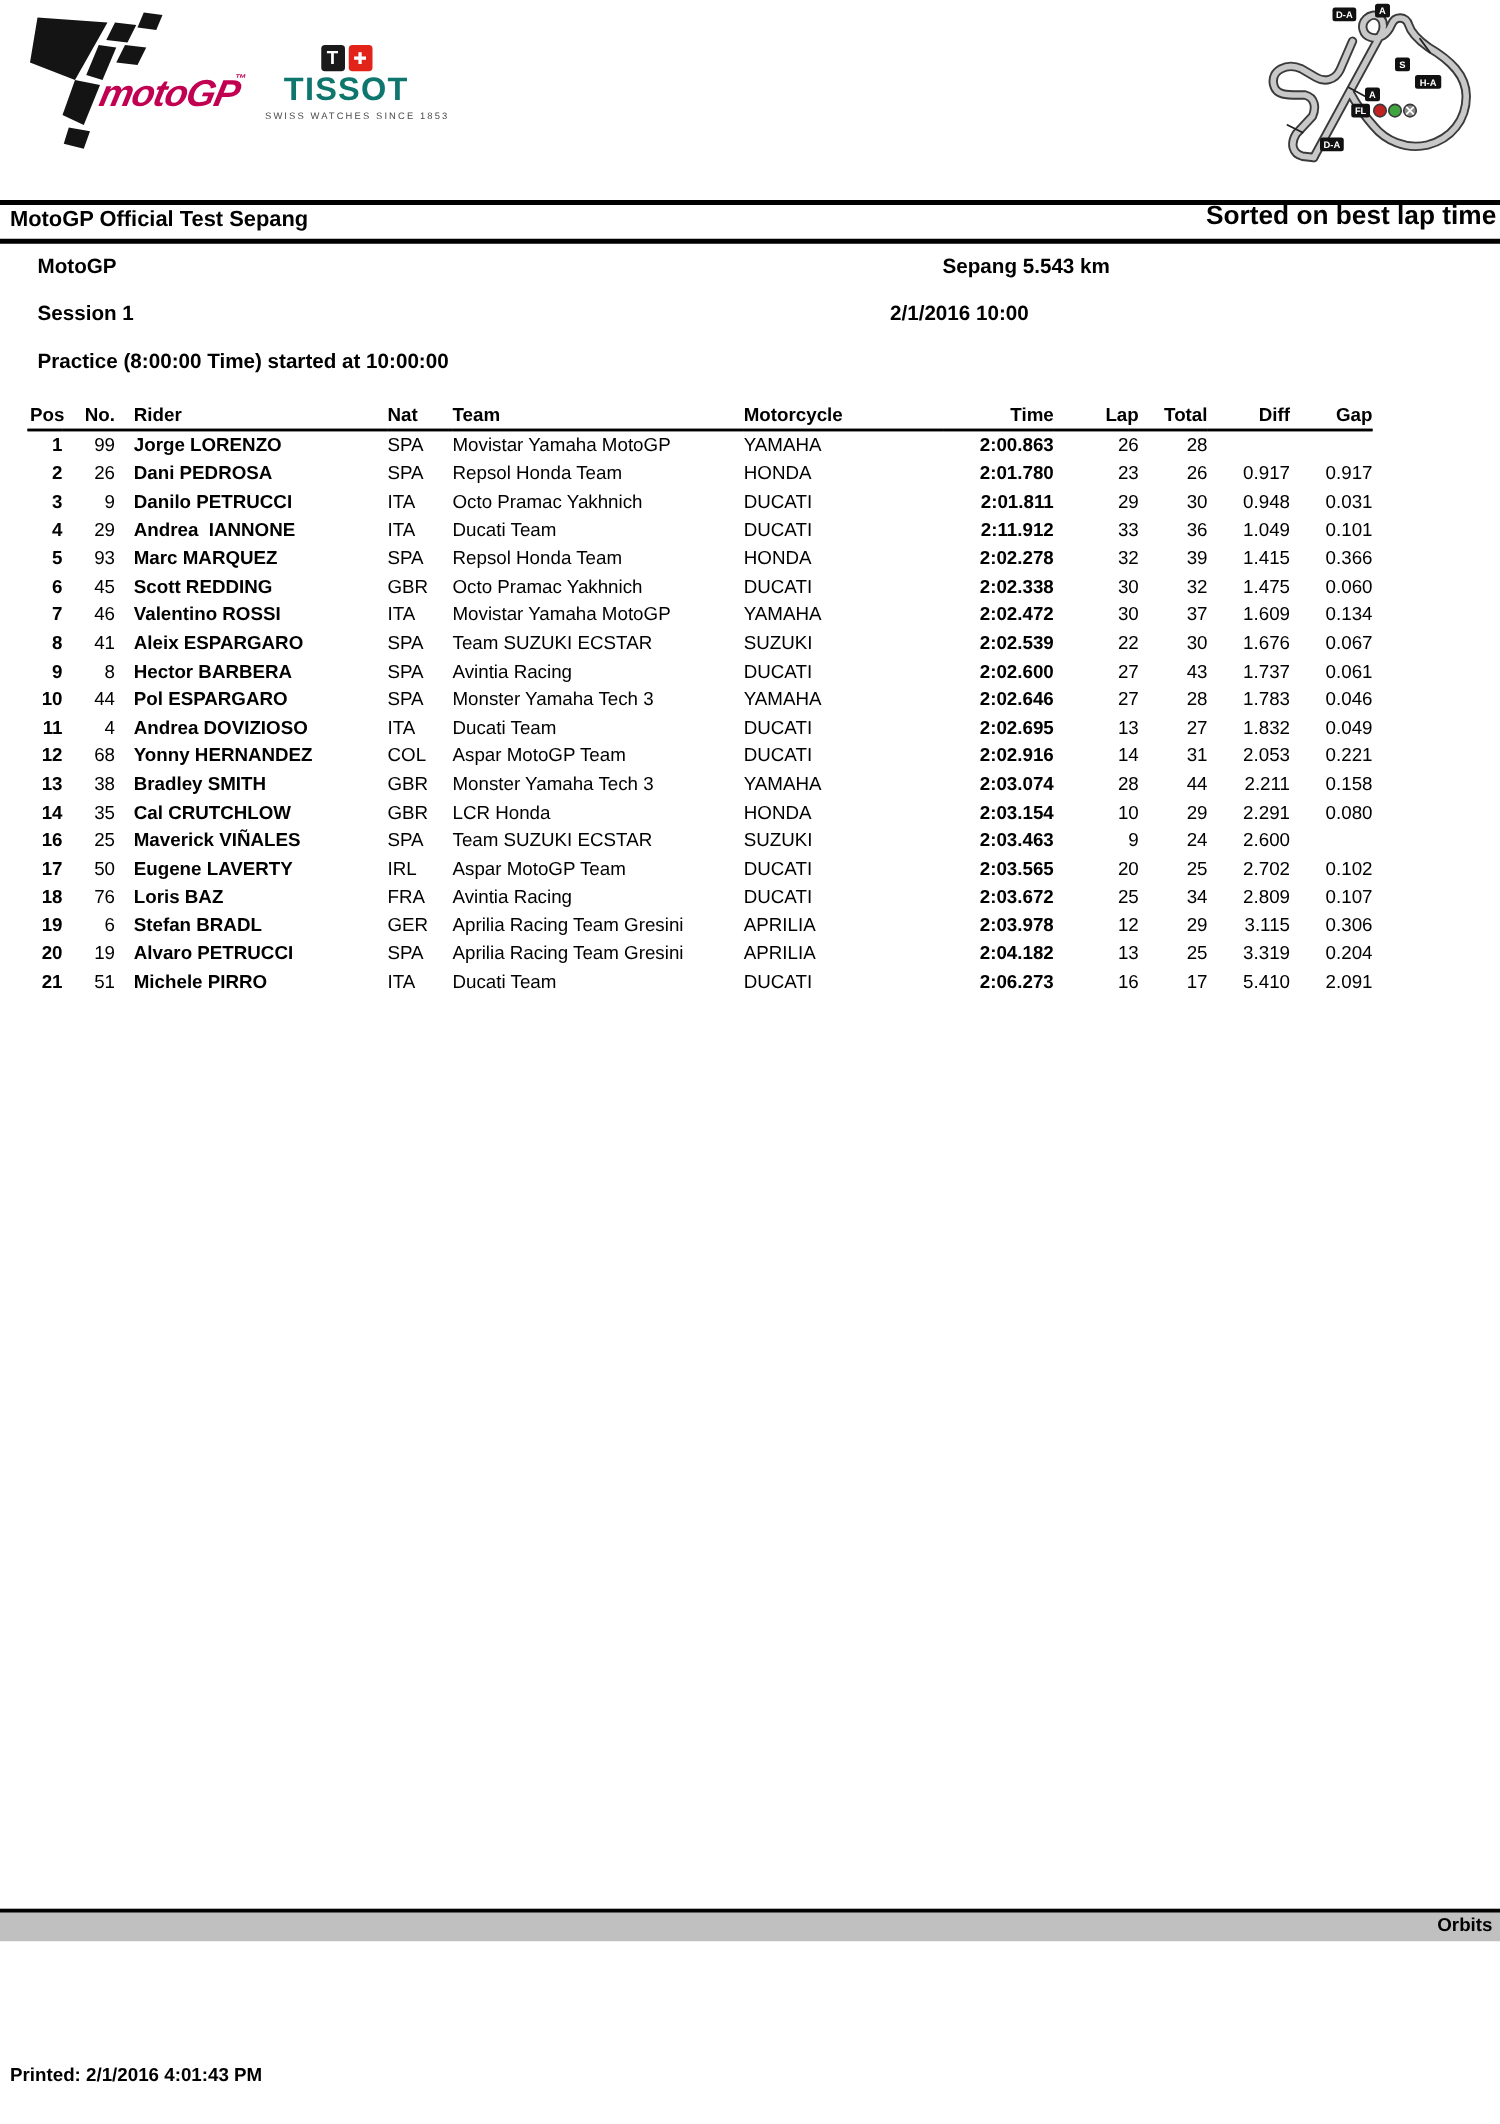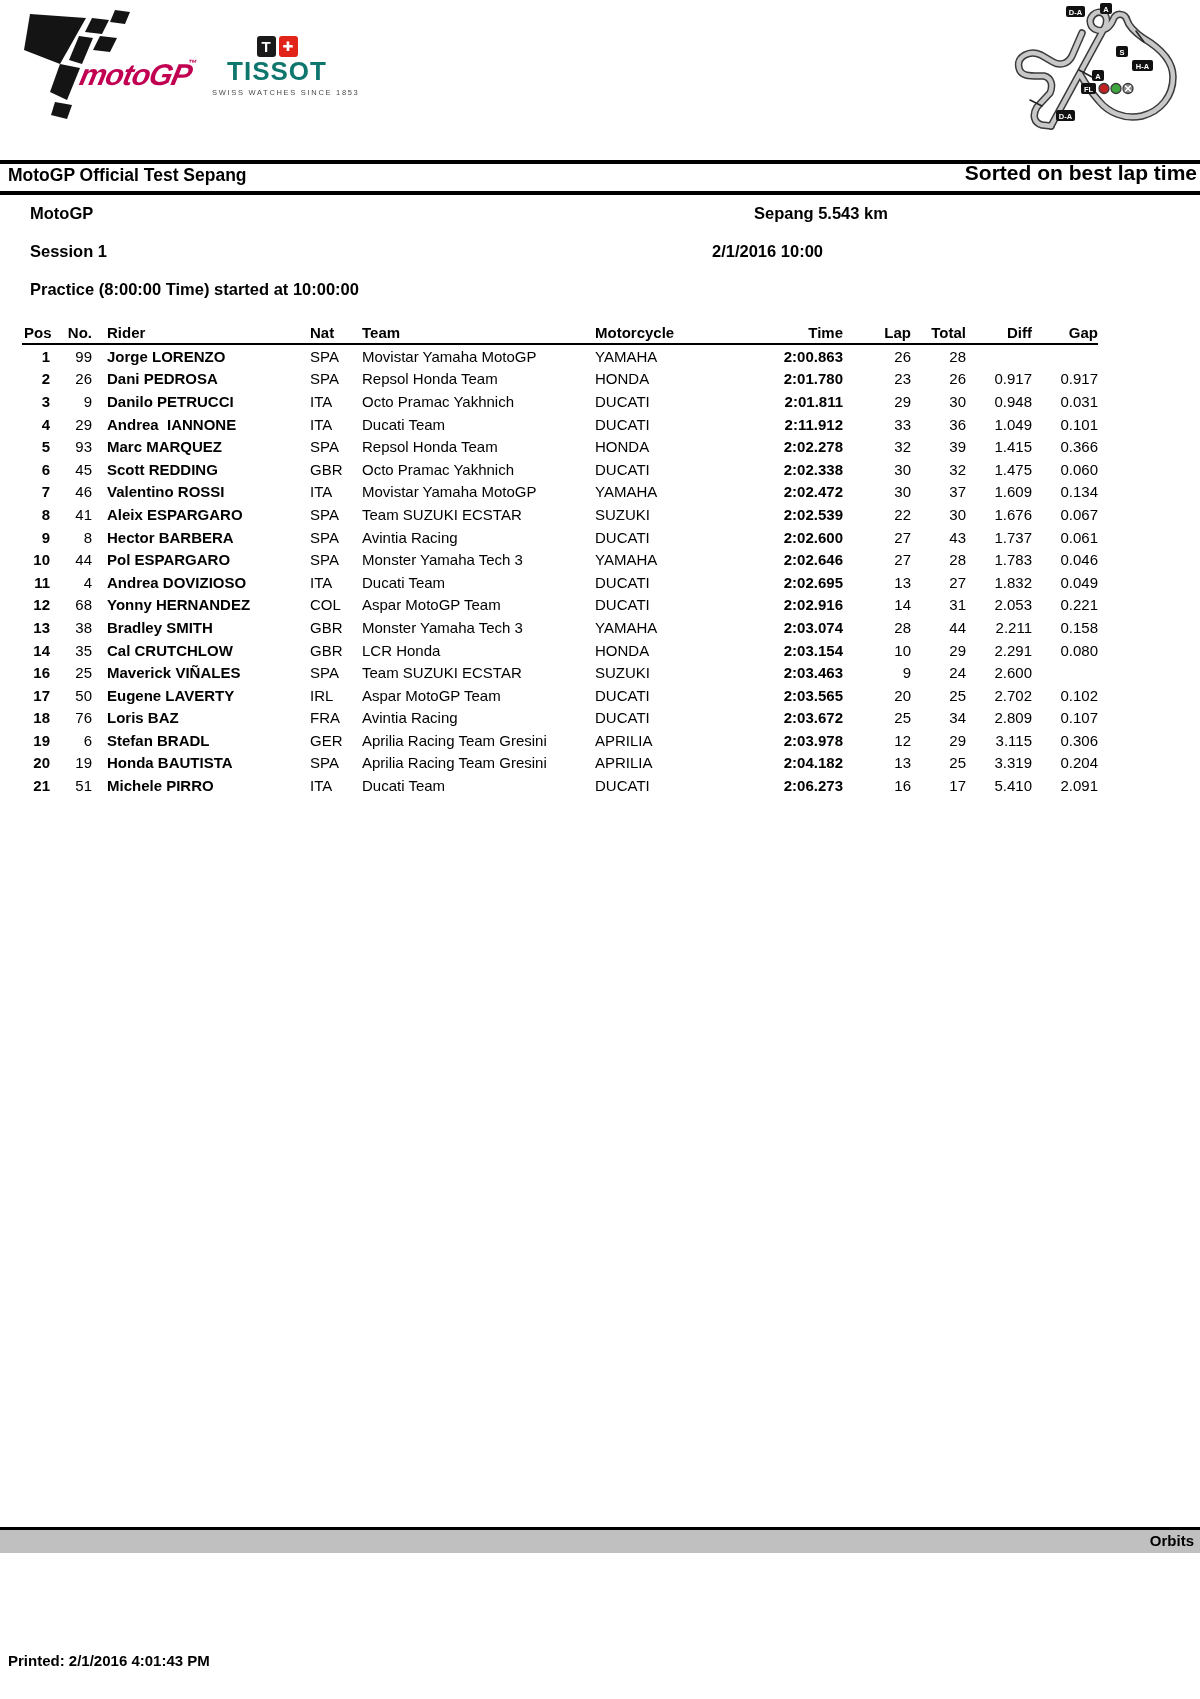--- a/index.html
+++ b/index.html
@@ -408,21 +408,21 @@
             <td class="c-motorcycle l">APRILIA</td>
             <td class="c-time r">2:03.978</td>
             <td class="c-lap r">12</td>
             <td class="c-total r">29</td>
             <td class="c-diff r">3.115</td>
             <td class="c-gap r">0.306</td>
           </tr>
           <tr>
             <td class="c-pos r">20</td>
             <td class="c-no r">19</td>
-            <td class="c-rider l">Honda BAUTISTA</td>
+            <td class="c-rider l">Alvaro PETRUCCI</td>
             <td class="c-nat l">SPA</td>
             <td class="c-team l">Aprilia Racing Team Gresini</td>
             <td class="c-motorcycle l">APRILIA</td>
             <td class="c-time r">2:04.182</td>
             <td class="c-lap r">13</td>
             <td class="c-total r">25</td>
             <td class="c-diff r">3.319</td>
             <td class="c-gap r">0.204</td>
           </tr>
           <tr>

